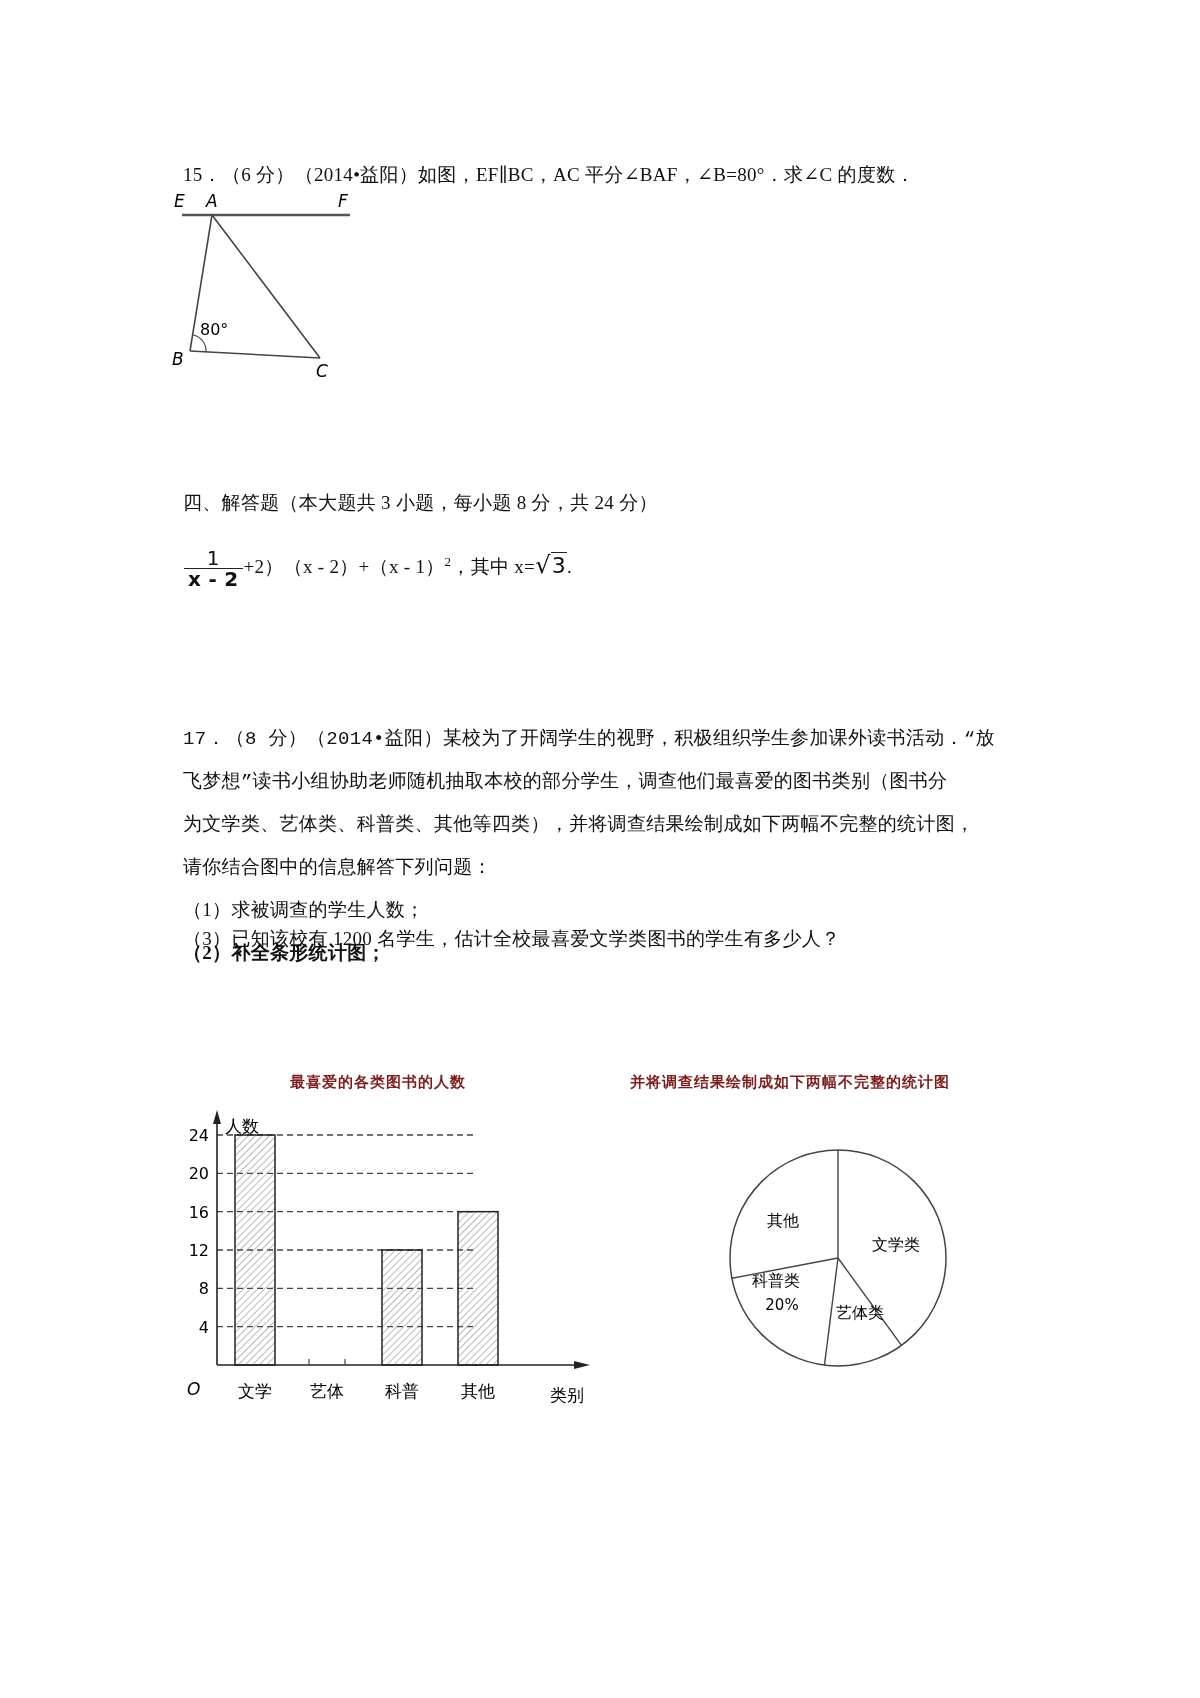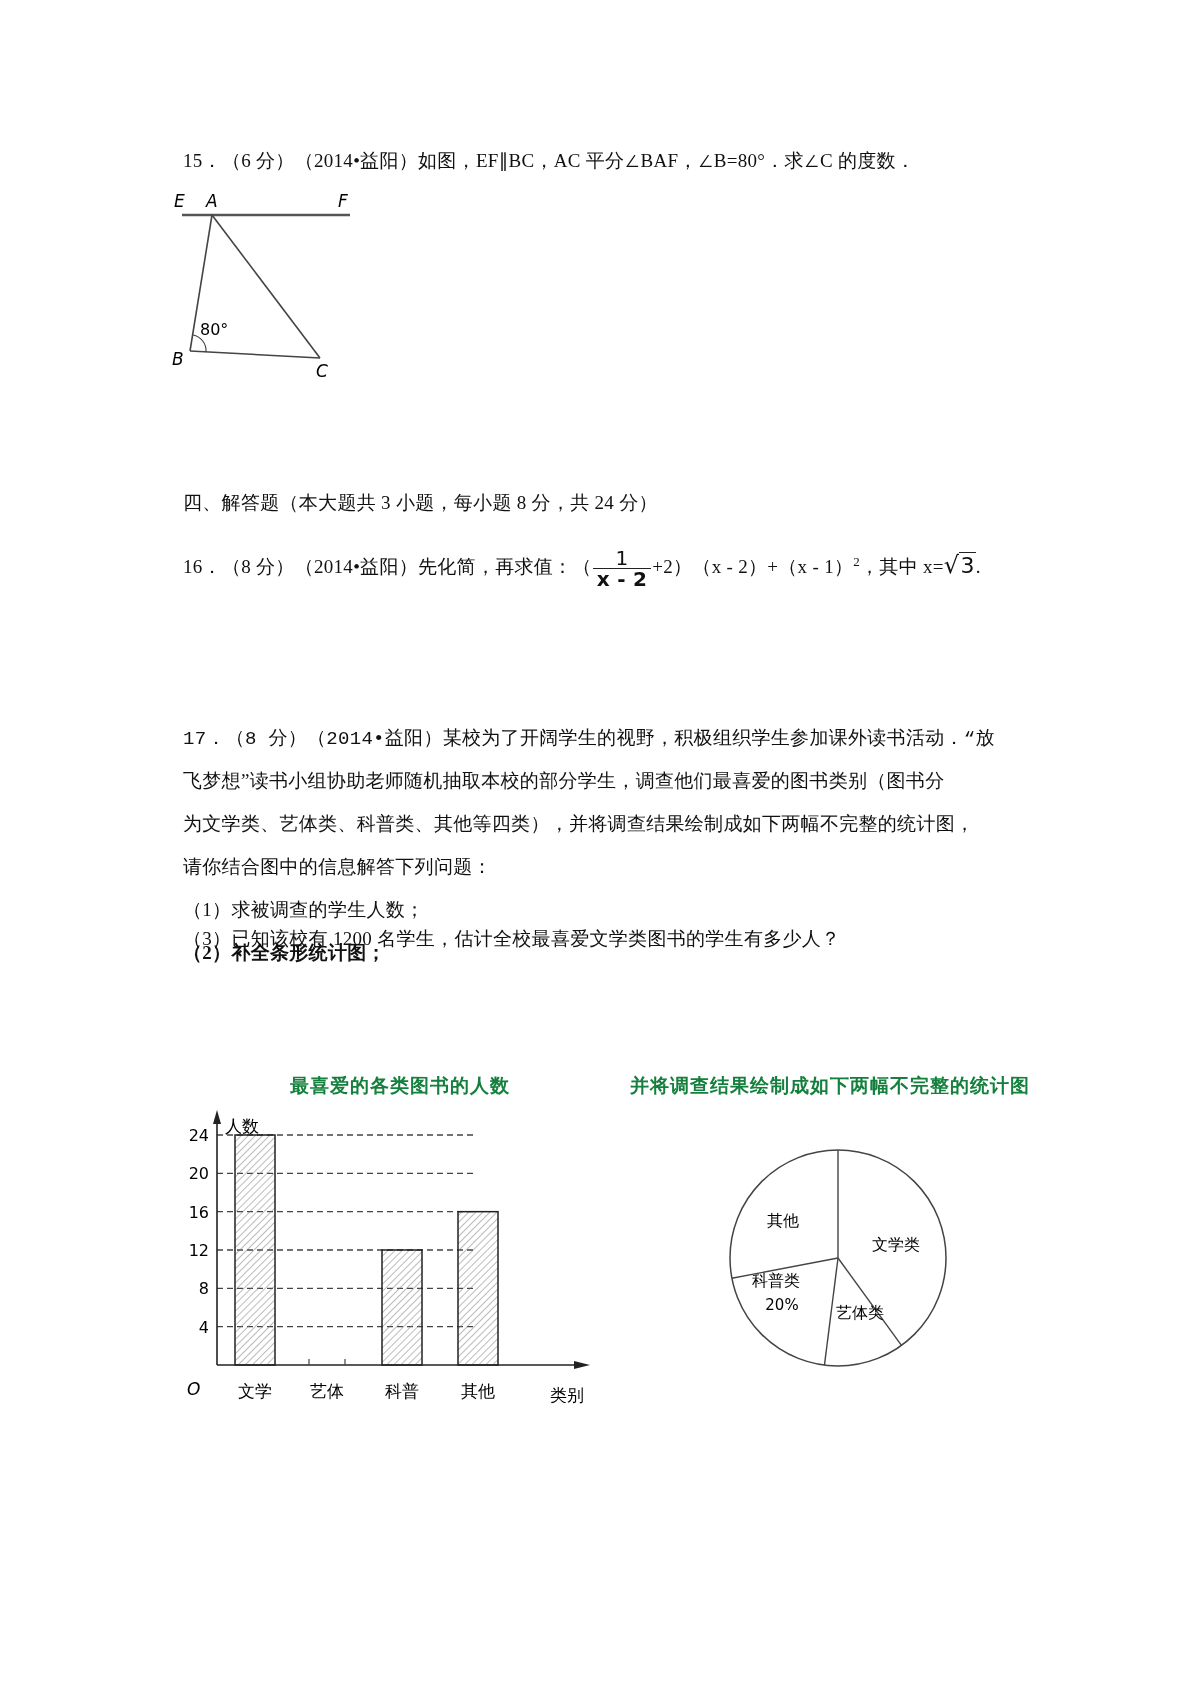--- a/index.html
+++ b/index.html
@@ -7,49 +7,49 @@
          font-family: "Liberation Serif", "DejaVu Serif", serif; color: #111; }
   .line { position: absolute; left: 183px; font-size: 19px; white-space: nowrap; letter-spacing: 0.3px; }
   .bold { font-weight: normal; }
   .frac { display: inline-block; vertical-align: middle; text-align: center; font-family: "DejaVu Sans", sans-serif; font-size: 20px; line-height: 1; margin: 0 1px; }
   .frac .num { display: block; padding: 0 4px; border-bottom: 1px solid #222; }
   .frac .den { display: block; padding: 0 4px; font-weight: bold; }
   .sup { font-size: 13px; vertical-align: super; }
   .sqrt { font-family: "DejaVu Sans", sans-serif; font-size: 24px; }
   .sqrt-rad { border-top: 1px solid #222; font-family: "DejaVu Sans", sans-serif; font-size: 22px; padding: 0 1px; }
   svg text { font-family: "DejaVu Sans", sans-serif; }
-  .chart-title { position: absolute; font-family: Liberation Serif, serif; font-weight: bold; font-size: 19px; color: #15803d; letter-spacing: 1px; }
+  .chart-title { position: absolute; font-family: Liberation Serif, serif; font-weight: bold; font-size: 15px; color: #7f1d1d; letter-spacing: 1px; }
 </style>
 </head>
 <body>
 
-<div class="line" style="top:148px;font-family:Liberation Serif, serif;">15．（6 分）（2014•益阳）如图，EF∥BC，AC 平分∠BAF，∠B=80°．求∠C 的度数．</div>
+<div class="line" style="top:162px;">15．（6 分）（2014•益阳）如图，EF∥BC，AC 平分∠BAF，∠B=80°．求∠C 的度数．</div>
 
 <svg style="position:absolute;left:170px;top:185px;" width="200" height="200" viewBox="0 0 200 200">
   <line x1="12" y1="30" x2="180" y2="30" stroke="#555" stroke-width="2.5"></line>
   <line x1="42" y1="30" x2="20" y2="166" stroke="#444" stroke-width="1.6"></line>
   <line x1="42" y1="30" x2="150" y2="173" stroke="#444" stroke-width="1.6"></line>
   <line x1="20" y1="166" x2="150" y2="173" stroke="#444" stroke-width="1.6"></line>
   <path d="M 23 150 A 16 16 0 0 1 36 167" fill="none" stroke="#444" stroke-width="1.2"></path>
   <text x="4" y="22" font-size="17" font-style="italic" font-family="DejaVu Serif, serif">E</text>
   <text x="36" y="22" font-size="17" font-style="italic" font-family="DejaVu Serif, serif">A</text>
   <text x="168" y="22" font-size="17" font-style="italic" font-family="DejaVu Serif, serif">F</text>
   <text x="2" y="180" font-size="17" font-style="italic" font-family="DejaVu Serif, serif">B</text>
   <text x="146" y="192" font-size="17" font-style="italic" font-family="DejaVu Serif, serif">C</text>
   <text x="30" y="150" font-size="16">80°</text>
 </svg>
 
 <div class="line bold" style="top:490px;">四、解答题（本大题共 3 小题，每小题 8 分，共 24 分）</div>
 
 <div class="line" style="top:548px;">
-  <span>16．（8 分）（2014•益阳）先化简，再求值：（</span><span class="frac"><span class="num">1</span><span class="den">x - 2</span></span><span>+2）（x - 2）+（x - 1）</span><span class="sup">2</span><span>，其中 x=</span><span class="sqrt">√</span><span class="sqrt-rad">3</span><span>.</span>
+  <span class="frac"><span class="num">1</span><span class="den">x - 2</span></span><span>+2）（x - 2）+（x - 1）</span><span class="sup">2</span><span>，其中 x=</span><span class="sqrt">√</span><span class="sqrt-rad">3</span><span>.</span>
 </div>
 
 <div class="line" style="top:725px;font-family:Liberation Mono, monospace;">17．（8 分）（2014•益阳）某校为了开阔学生的视野，积极组织学生参加课外读书活动．“放</div>
-<div class="line" style="top:768px;">飞梦想”读书小组协助老师随机抽取本校的部分学生，调查他们最喜爱的图书类别（图书分</div>
+<div class="line" style="top:768px;font-family:Liberation Mono, monospace;">飞梦想”读书小组协助老师随机抽取本校的部分学生，调查他们最喜爱的图书类别（图书分</div>
 <div class="line" style="top:811px;text-align:center;">为文学类、艺体类、科普类、其他等四类），并将调查结果绘制成如下两幅不完整的统计图，</div>
 <div class="line" style="top:854px;">请你结合图中的信息解答下列问题：</div>
 <div class="line" style="top:897px;">（1）求被调查的学生人数；</div>
 <div class="line" style="top:940px;font-weight:bold;">（2）补全条形统计图；</div>
 <div class="line" style="top:926px;">（3）已知该校有 1200 名学生，估计全校最喜爱文学类图书的学生有多少人？</div>
 
 <div class="chart-title" style="left:290px;top:1073px;">最喜爱的各类图书的人数</div>
 <svg id="bar-chart" style="position:absolute;left:170px;top:1100px;" width="450" height="320">
     <defs>
       <pattern id="hatch" width="5" height="5" patternUnits="userSpaceOnUse" patternTransform="rotate(45)">

